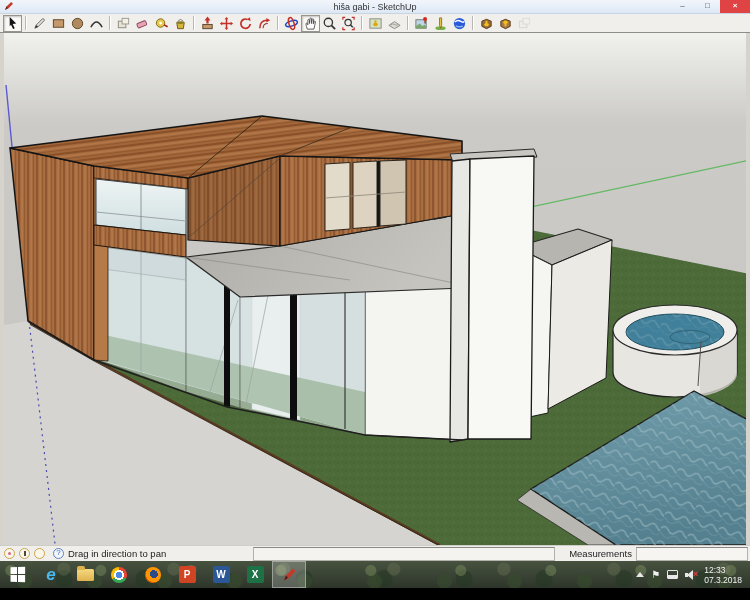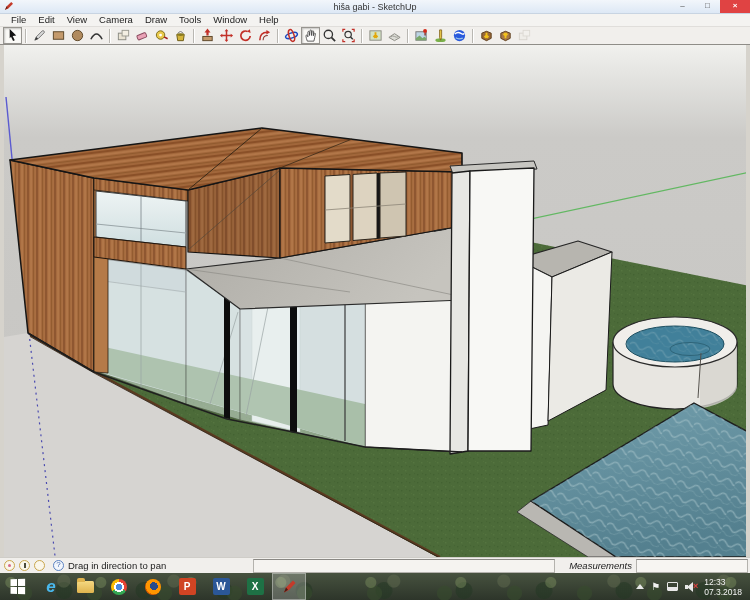--- a/index.html
+++ b/index.html
@@ -31,21 +31,21 @@
   .viewport svg{display:block;width:742px;height:512px;}
 
   
   .statusbar{height:16px;background:#f1efec;display:flex;align-items:center;font-size:9.5px;color:#222;box-sizing:border-box;border-top:1px solid #cfcdc8;}
   .sb-circle{width:11px;height:11px;border-radius:50%;border:1.5px solid #c9a64d;margin-left:4px;box-sizing:border-box;display:flex;align-items:center;justify-content:center;font-size:7px;color:#7a5a20;background:#faf6ea;}
   .sb-circle .dot{width:3px;height:3px;border-radius:50%;background:#d66a8a;}
   .sb-circle .bar{width:2px;height:5px;background:#4a4a3a;}
   .sb-help{width:11px;height:11px;border-radius:50%;border:1.5px solid #5b82c2;color:#3a62a8;font-size:8px;line-height:8px;text-align:center;margin-left:8px;box-sizing:border-box;background:#f2f6fc;}
   .sb-msg{margin-left:4px;}
   .sb-field{width:300px;height:12px;border:1px solid #b4b2ad;border-top-color:#8a8884;background:#f5f3f0;margin-left:12px;}
-  .sb-meas-label{margin-left:14px;font-style:italic;}
+  .sb-meas-label{margin-left:14px;}
   .sb-meas-box{width:110px;height:12px;border:1px solid #b4b2ad;border-top-color:#8a8884;background:#f7f5f2;margin-left:4px;margin-right:2px;font-size:9px;}
 
   
   .taskbar{height:27px;display:flex;align-items:center;
     background:
       radial-gradient(circle at 12% 35%, rgba(125,145,95,.45) 0 5px, transparent 6px),
       radial-gradient(circle at 35% 75%, rgba(55,75,45,.6) 0 7px, transparent 8px),
       radial-gradient(circle at 58% 30%, rgba(105,115,85,.4) 0 6px, transparent 7px),
       radial-gradient(circle at 80% 65%, rgba(35,55,35,.55) 0 8px, transparent 9px),
       linear-gradient(#47523f,#2d352a);
@@ -85,30 +85,20 @@
         <path d="M3,13 L5,8 L6.8,9.8 Z" fill="#5a2018"></path>
     </svg>
     <span class="title">hiša gabi - SketchUp</span>
     <div class="win-controls">
       <div class="win-btn">–</div>
       <div class="win-btn">□</div>
       <div class="win-btn close">×</div>
     </div>
   </div>
 
-  <div class="menubar">
-    <span class="menu-item">File</span>
-    <span class="menu-item">Edit</span>
-    <span class="menu-item">View</span>
-    <span class="menu-item">Camera</span>
-    <span class="menu-item">Draw</span>
-    <span class="menu-item">Tools</span>
-    <span class="menu-item">Window</span>
-    <span class="menu-item">Help</span>
-  </div>
 
   <div class="toolbar">
     <div class="tool pressed" title="Select">
         <svg viewBox="0 0 16 16">
           <path d="M5,1 L12,8 L8.2,8.4 L10.4,13 L8.6,13.9 L6.4,9.3 L5,10.8 Z" fill="#141414"></path>
         </svg>
       </div>
     <div class="tsep"></div>
     <div class="tool" title="Line">
         <svg viewBox="0 0 16 16">

